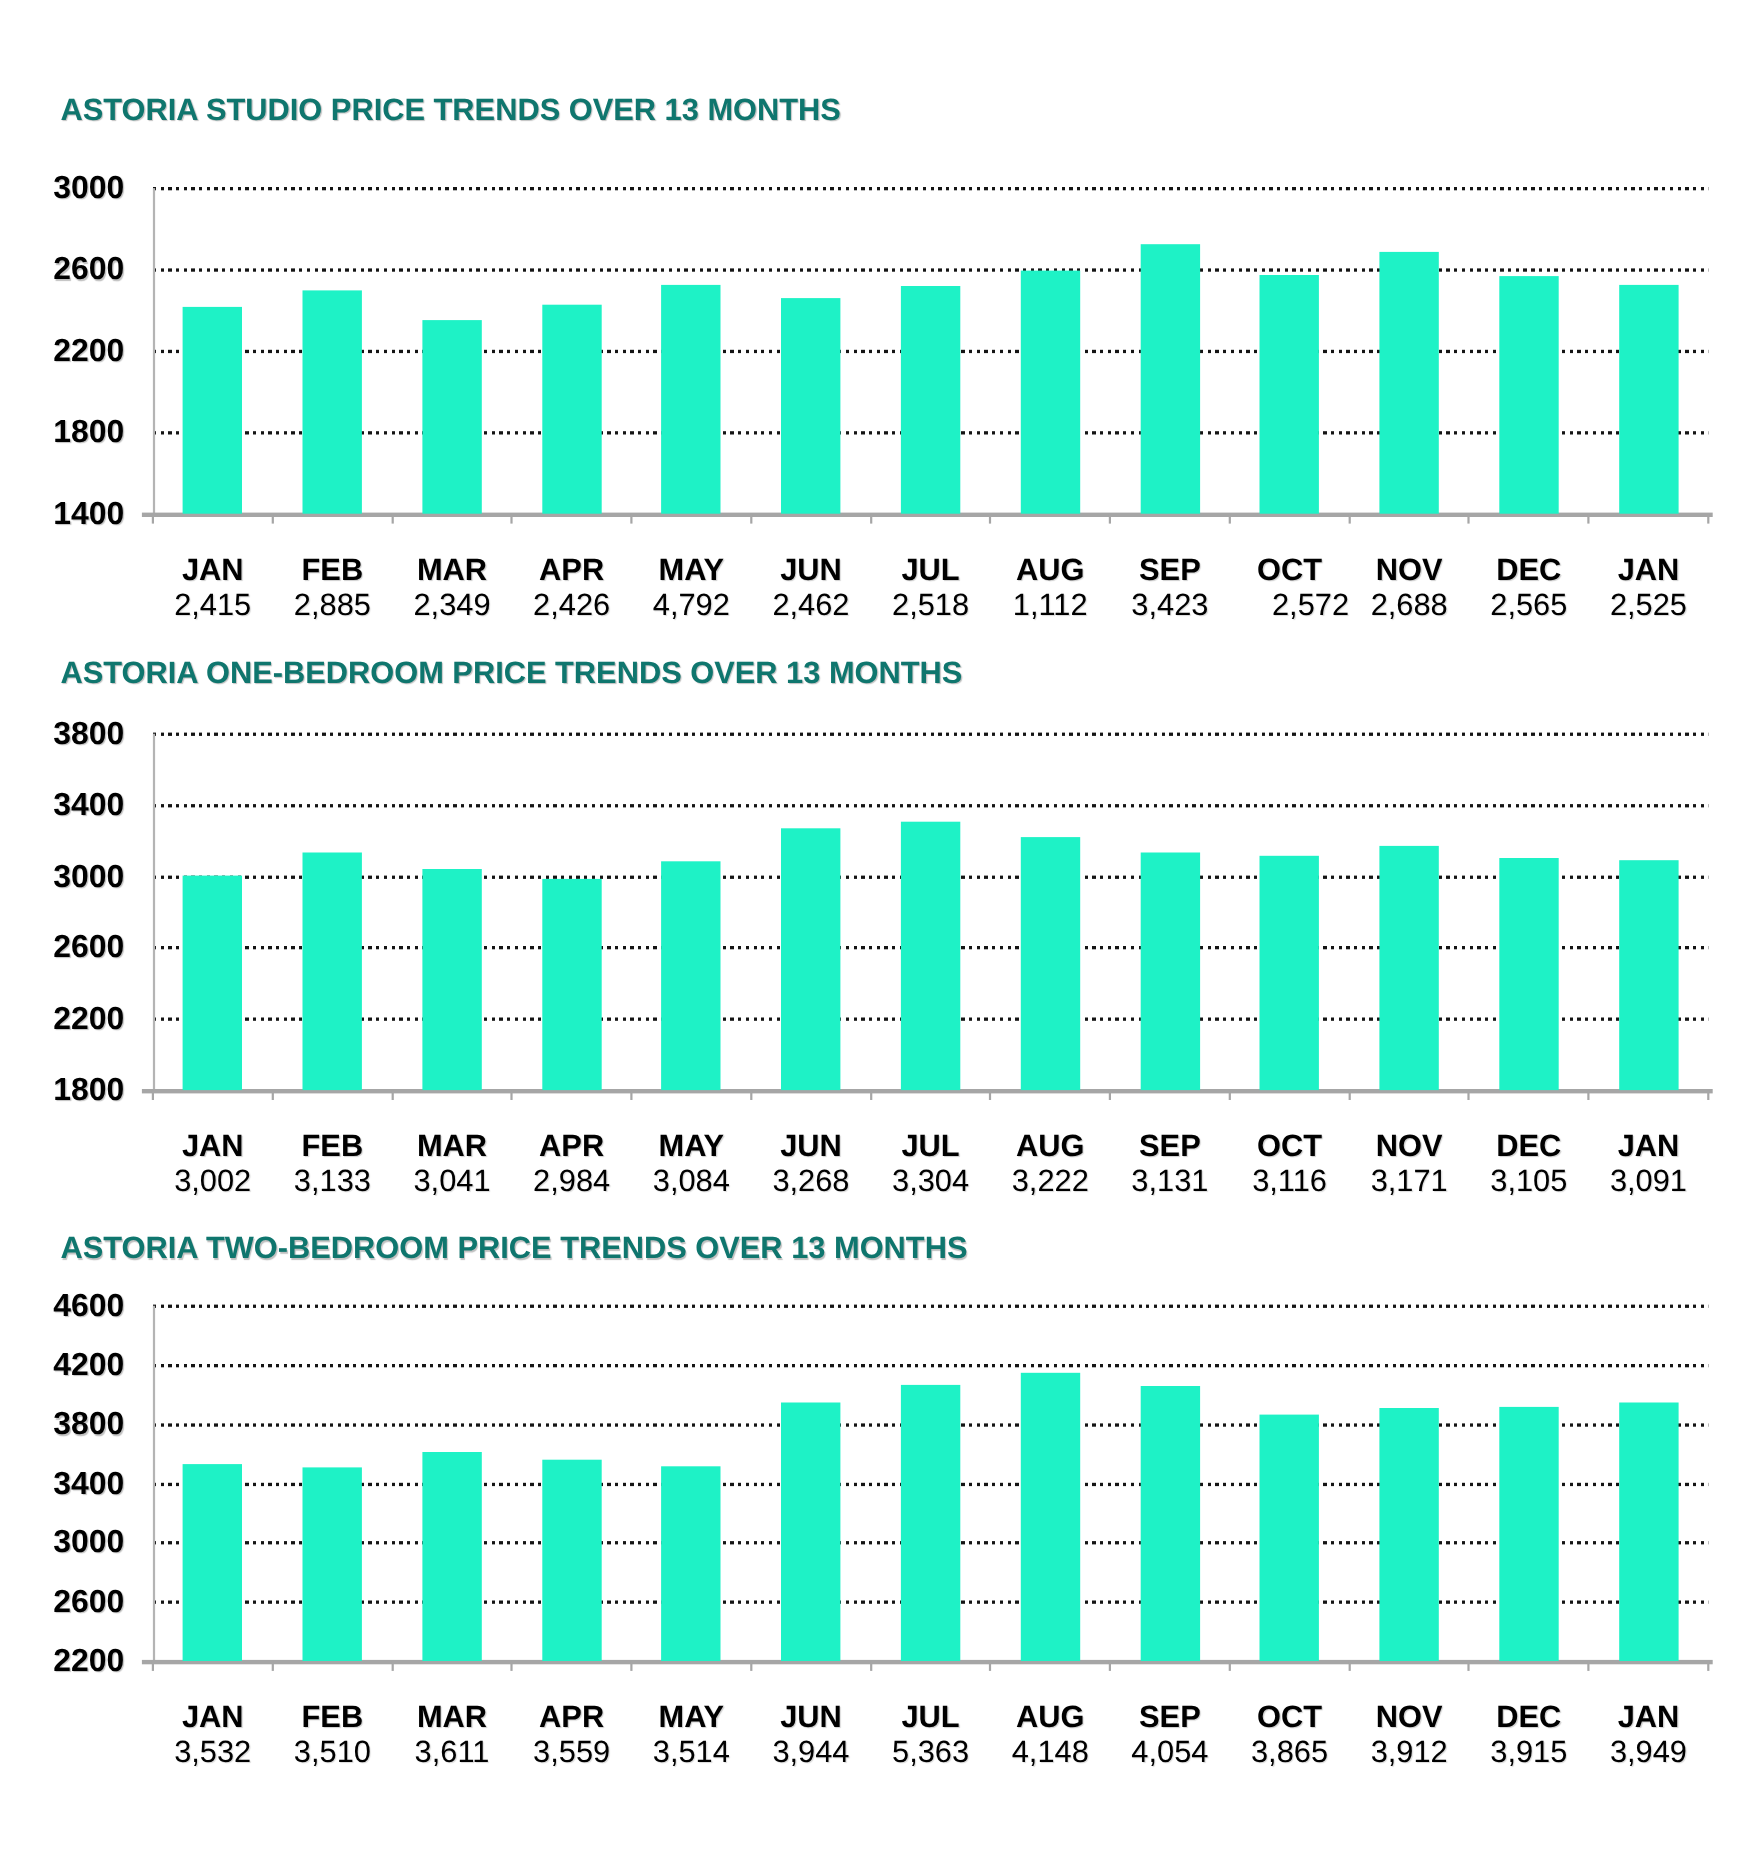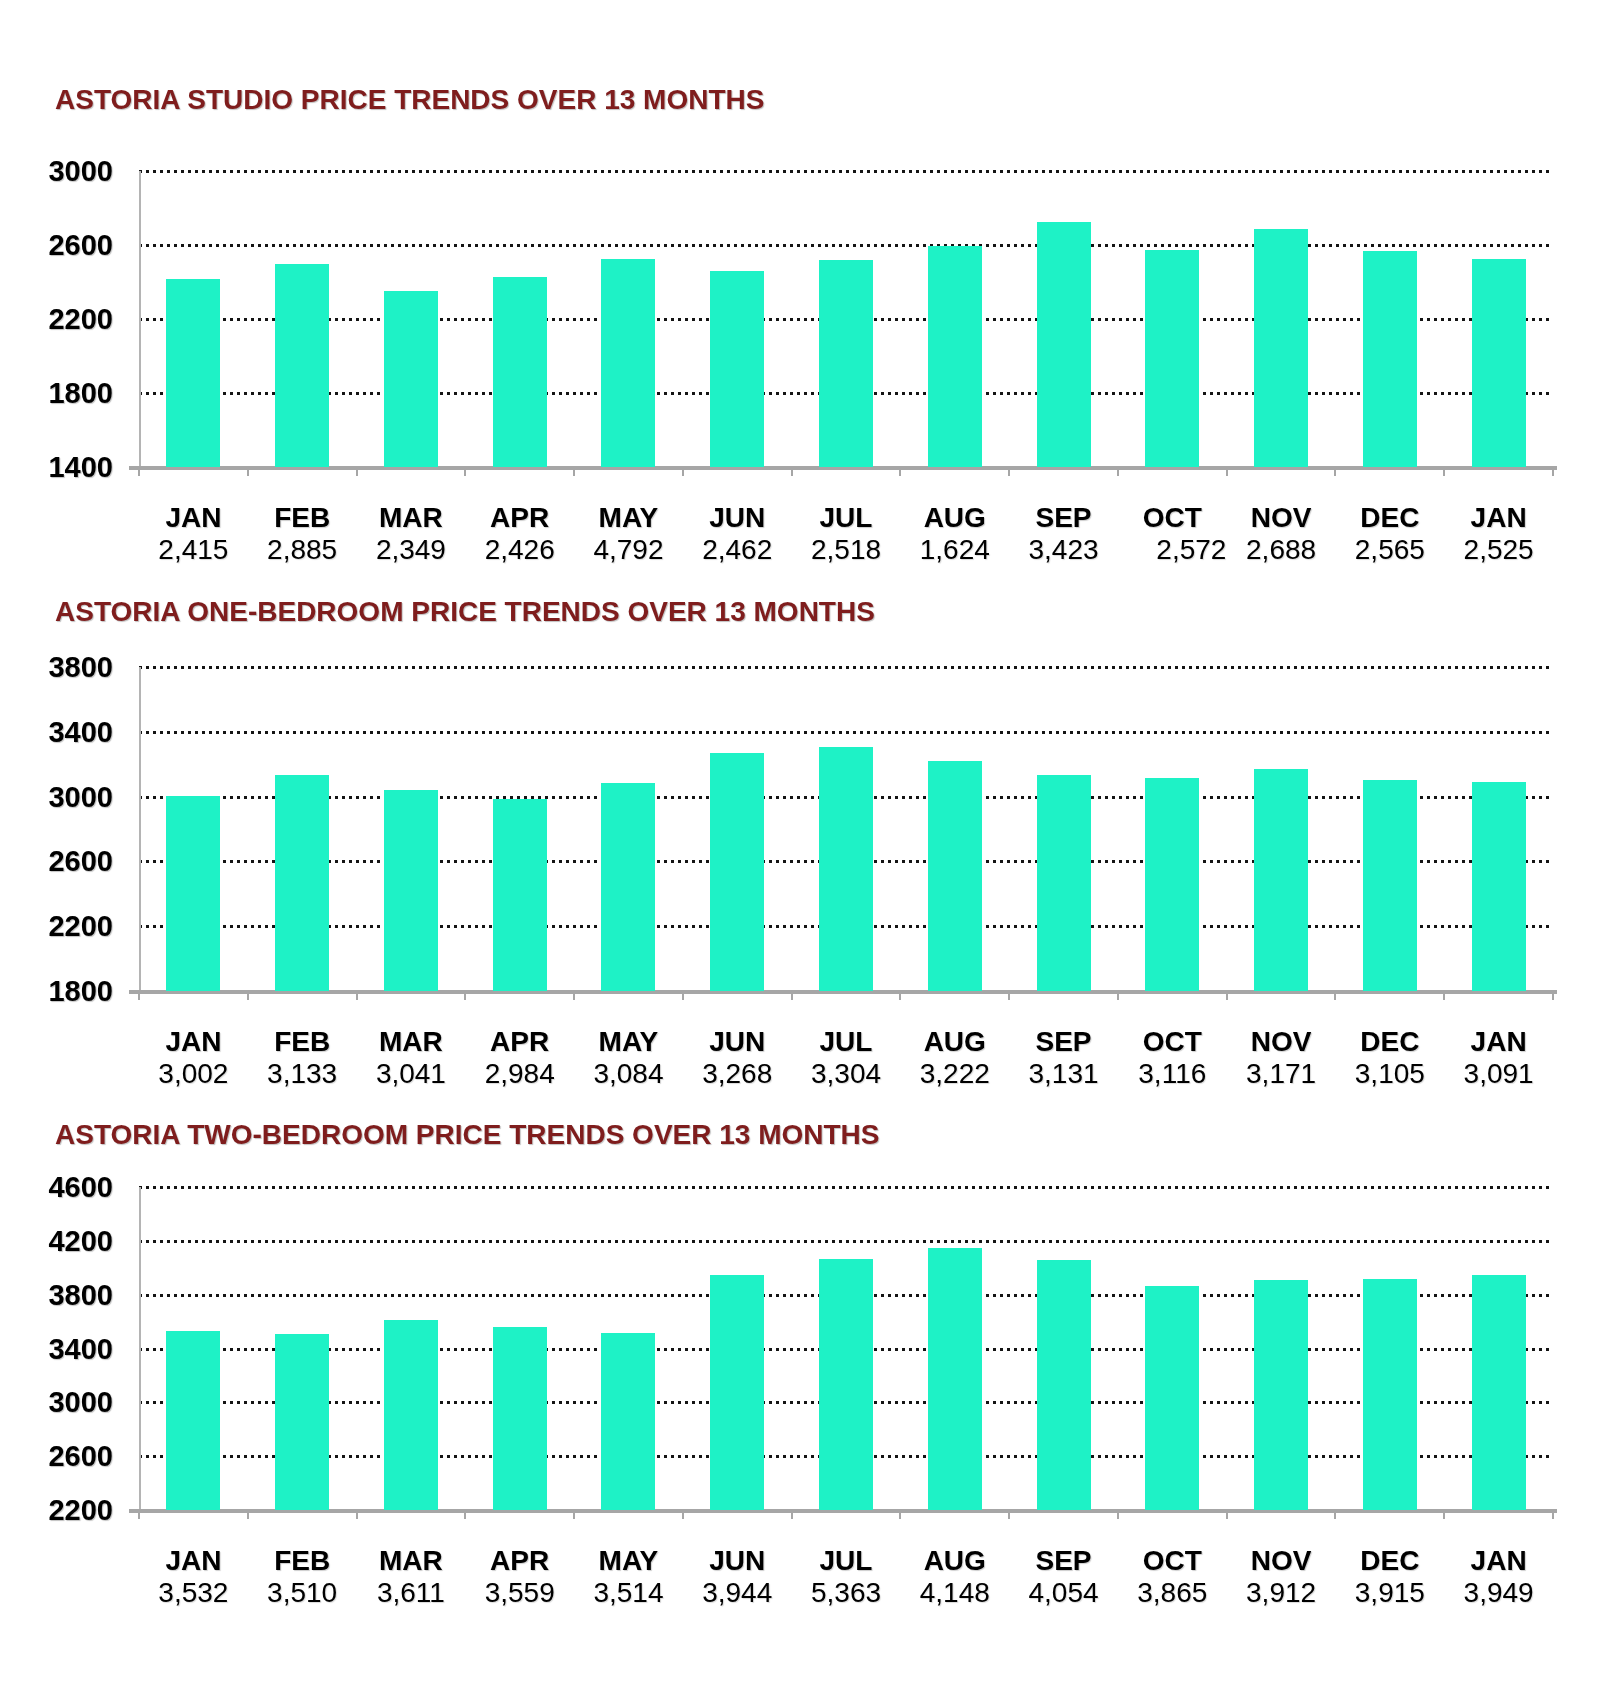--- a/index.html
+++ b/index.html
@@ -3,21 +3,21 @@
 <meta charset="utf-8">
 <style>
   html,body{margin:0;padding:0;background:#ffffff;}
   body{width:1600px;height:1685px;overflow:hidden;
        font-family:"Liberation Sans", sans-serif;color:#000;}
   .page{position:relative;width:1600px;height:1685px;background:#fff;}
 
   .chart-title{
     position:absolute;left:55px;margin:0;
     font-size:28px;font-weight:bold;letter-spacing:0px;
-    color:#7f1d1d;white-space:nowrap;
+    color:#0f766e;white-space:nowrap;
     text-shadow:1px 1px 1px rgba(0,0,0,0.25);
   }
   #c0 .chart-title{top:84px;}
   #c1 .chart-title{top:596px;}
   #c2 .chart-title{top:1119px;}
 
   .plot{position:absolute;left:139px;width:1414px;}
   #c0 .plot{top:171px;height:296px;}
   #c1 .plot{top:667px;height:324px;}
   #c2 .plot{top:1187px;height:323px;}
@@ -100,21 +100,21 @@
         <div class="xval" style="left: 217.538px; width: 108.769px; top: 362px;">2,349</div>
         <div class="xmonth" style="left: 326.308px; width: 108.769px; top: 330px;">APR</div>
         <div class="xval" style="left: 326.308px; width: 108.769px; top: 362px;">2,426</div>
         <div class="xmonth" style="left: 435.077px; width: 108.769px; top: 330px;">MAY</div>
         <div class="xval" style="left: 435.077px; width: 108.769px; top: 362px;">4,792</div>
         <div class="xmonth" style="left: 543.846px; width: 108.769px; top: 330px;">JUN</div>
         <div class="xval" style="left: 543.846px; width: 108.769px; top: 362px;">2,462</div>
         <div class="xmonth" style="left: 652.615px; width: 108.769px; top: 330px;">JUL</div>
         <div class="xval" style="left: 652.615px; width: 108.769px; top: 362px;">2,518</div>
         <div class="xmonth" style="left: 761.385px; width: 108.769px; top: 330px;">AUG</div>
-        <div class="xval" style="left: 761.385px; width: 108.769px; top: 362px;">1,624</div>
+        <div class="xval" style="left: 761.385px; width: 108.769px; top: 362px;">1,112</div>
         <div class="xmonth" style="left: 870.154px; width: 108.769px; top: 330px;">SEP</div>
         <div class="xval" style="left: 870.154px; width: 108.769px; top: 362px;">3,423</div>
         <div class="xmonth" style="left: 978.923px; width: 108.769px; top: 330px;">OCT</div>
         <div class="xval" style="left: 998px; width: 108.769px; top: 362px;">2,572</div>
         <div class="xmonth" style="left: 1087.69px; width: 108.769px; top: 330px;">NOV</div>
         <div class="xval" style="left: 1087.69px; width: 108.769px; top: 362px;">2,688</div>
         <div class="xmonth" style="left: 1196.46px; width: 108.769px; top: 330px;">DEC</div>
         <div class="xval" style="left: 1196.46px; width: 108.769px; top: 362px;">2,565</div>
         <div class="xmonth" style="left: 1305.23px; width: 108.769px; top: 330px;">JAN</div>
         <div class="xval" style="left: 1305.23px; width: 108.769px; top: 362px;">2,525</div>

